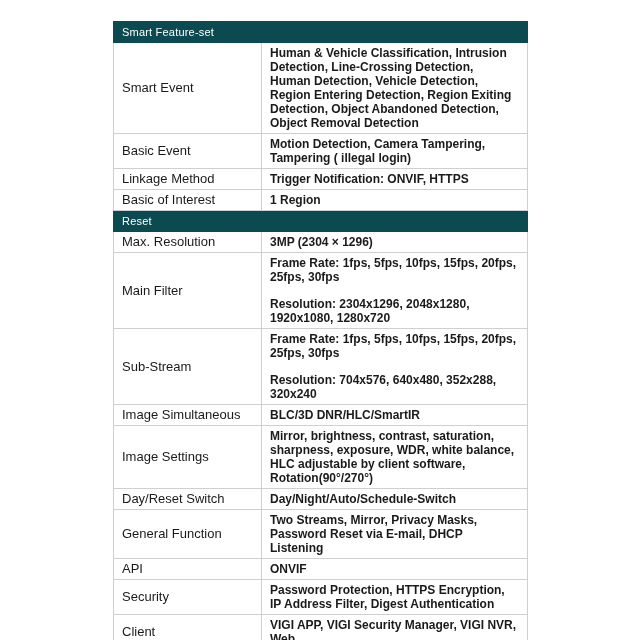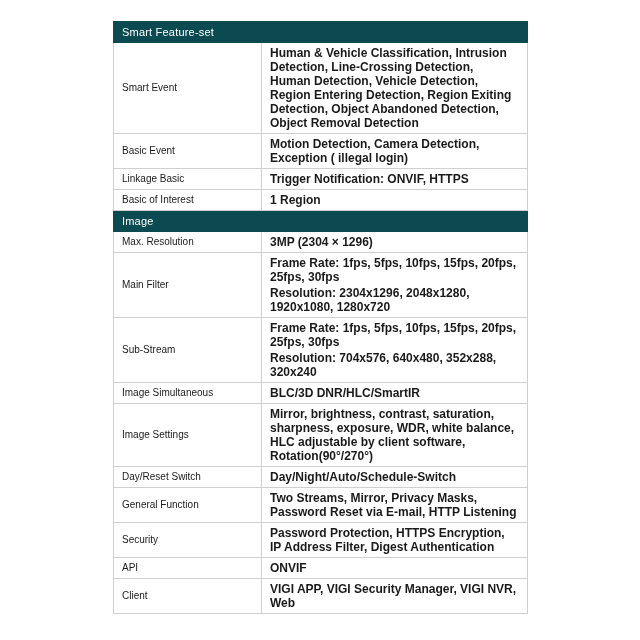--- a/index.html
+++ b/index.html
@@ -27,40 +27,40 @@
   .section-row td {
     background: #0c4a52;
     color: #ffffff;
     border: 1px solid #0c4a52;
     font-size: 11px;
     font-weight: 500;
     padding: 4px 8px;
     letter-spacing: 0.2px;
   }
   .label-cell {
-    font-size: 10px;
+    font-size: 13px;
     color: #1a1a1a;
     padding: 3px 6px 3px 8px;
     line-height: 14px;
     background: #ffffff;
   }
   .value-cell {
     font-size: 12px;
     font-weight: bold;
     color: #1a1a1a;
     padding: 2px 10px 2px 8px;
     line-height: 14px;
     background: #ffffff;
   }
   .value-cell p {
     margin: 0;
     padding: 1px 0;
   }
   .value-cell p + p {
-    margin-top: 0;
+    margin-top: 11px;
   }
 </style>
 </head>
 <body>
 
 <table class="spec-table">
   <colgroup>
     <col style="width:148px">
     <col style="width:266px">
   </colgroup>
@@ -71,38 +71,38 @@
     </tr>
     <tr>
       <td class="label-cell">Smart Event</td>
       <td class="value-cell">
         <p>Human &amp; Vehicle Classification, Intrusion Detection, Line-Crossing Detection, Human Detection, Vehicle Detection, Region Entering Detection, Region Exiting Detection, Object Abandoned Detection, Object Removal Detection</p>
       </td>
     </tr>
     <tr>
       <td class="label-cell">Basic Event</td>
       <td class="value-cell">
-        <p>Motion Detection, Camera Detection, Exception ( illegal login)</p>
+        <p>Motion Detection, Camera Tampering, Tampering ( illegal login)</p>
       </td>
     </tr>
     <tr>
-      <td class="label-cell">Linkage Basic</td>
+      <td class="label-cell">Linkage Method</td>
       <td class="value-cell">
         <p>Trigger Notification: ONVIF, HTTPS</p>
       </td>
     </tr>
     <tr>
       <td class="label-cell">Basic of Interest</td>
       <td class="value-cell">
         <p>1 Region</p>
       </td>
     </tr>
 
     <tr class="section-row">
-      <td colspan="2">Image</td>
+      <td colspan="2">Reset</td>
     </tr>
     <tr>
       <td class="label-cell">Max. Resolution</td>
       <td class="value-cell">
         <p>3MP (2304 × 1296)</p>
       </td>
     </tr>
     <tr>
       <td class="label-cell">Main Filter</td>
       <td class="value-cell">
@@ -132,33 +132,33 @@
     <tr>
       <td class="label-cell">Day/Reset Switch</td>
       <td class="value-cell">
         <p>Day/Night/Auto/Schedule-Switch</p>
       </td>
     </tr>
 
     <tr>
       <td class="label-cell">General Function</td>
       <td class="value-cell">
-        <p>Two Streams, Mirror, Privacy Masks, Password Reset via E-mail, HTTP Listening</p>
+        <p>Two Streams, Mirror, Privacy Masks, Password Reset via E-mail, DHCP Listening</p>
+      </td>
+    </tr>
+    <tr>
+      <td class="label-cell">API</td>
+      <td class="value-cell">
+        <p>ONVIF</p>
       </td>
     </tr>
     <tr>
       <td class="label-cell">Security</td>
       <td class="value-cell">
         <p>Password Protection,  HTTPS Encryption, IP Address Filter, Digest Authentication</p>
-      </td>
-    </tr>
-    <tr>
-      <td class="label-cell">API</td>
-      <td class="value-cell">
-        <p>ONVIF</p>
       </td>
     </tr>
     <tr>
       <td class="label-cell">Client</td>
       <td class="value-cell">
         <p>VIGI APP, VIGI Security Manager, VIGI NVR, Web</p>
       </td>
     </tr>
   </tbody>
 </table>

